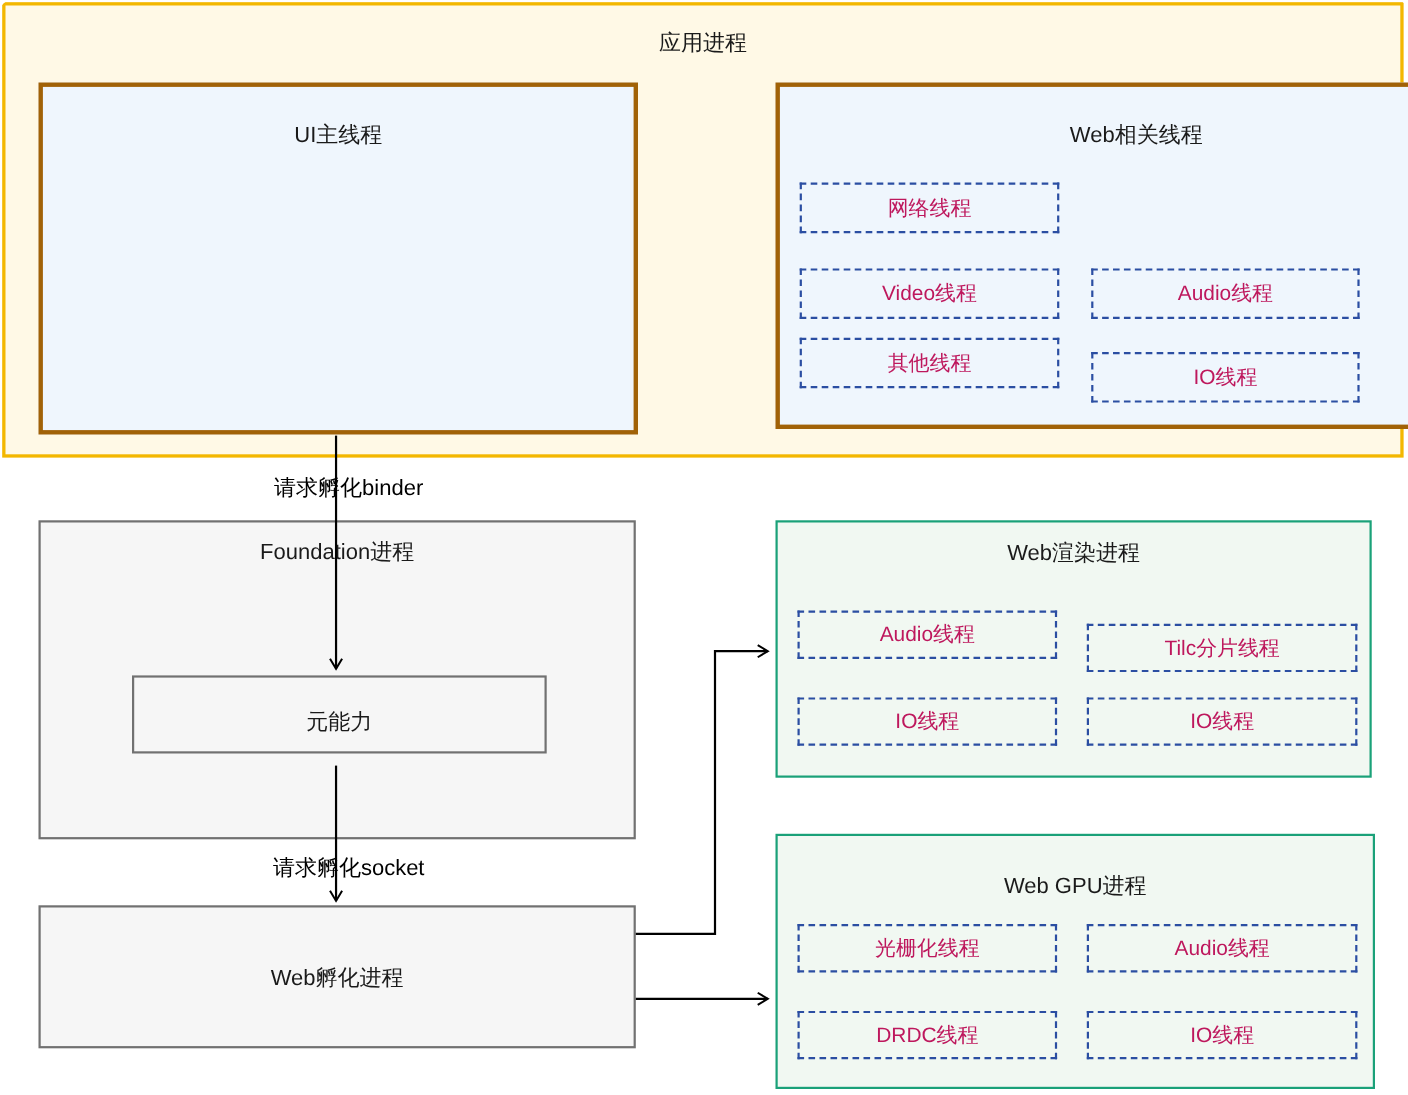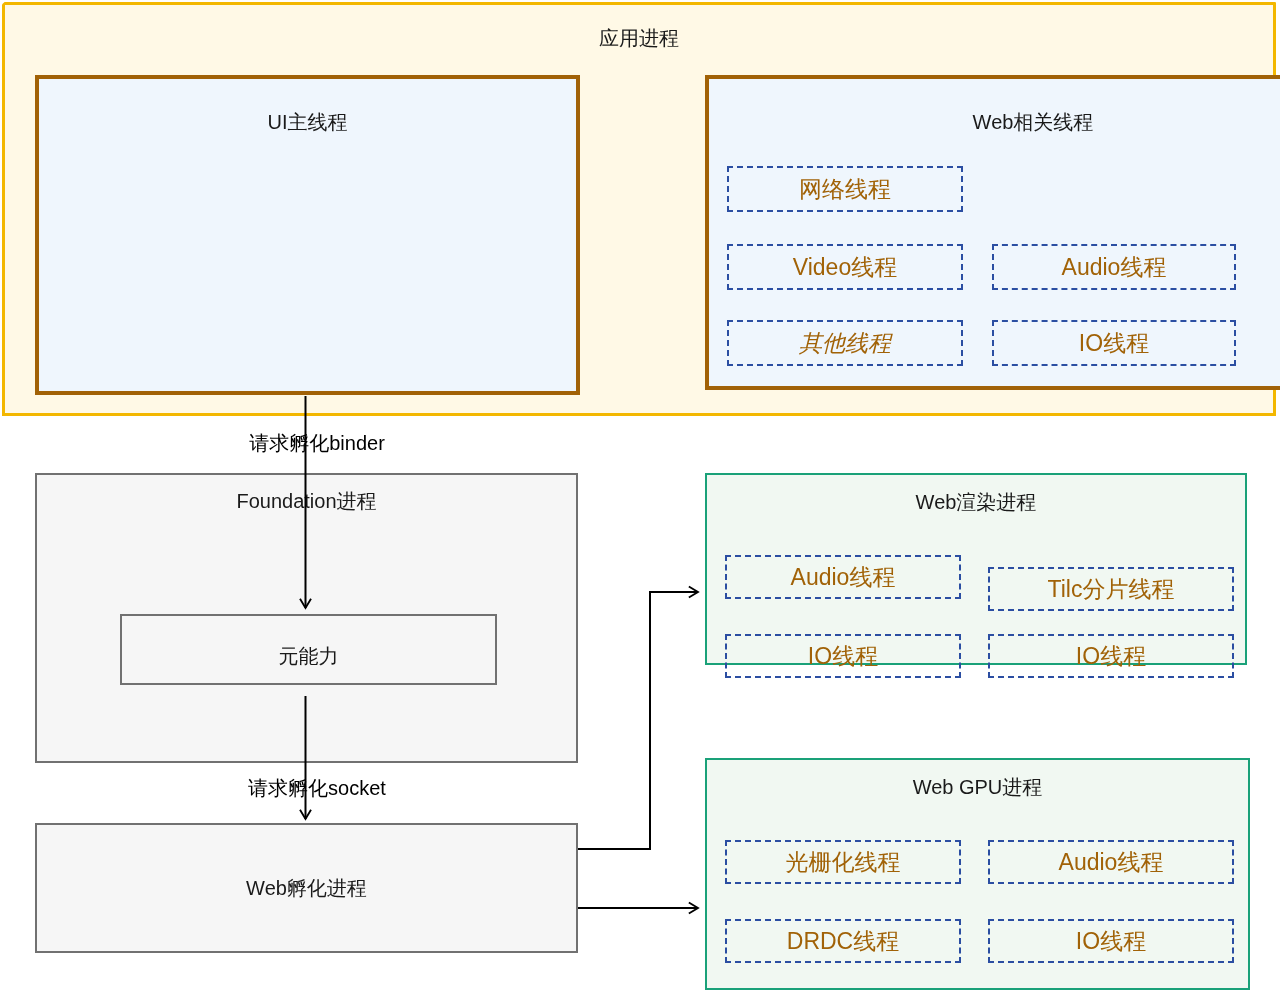--- a/index.html
+++ b/index.html
@@ -23,30 +23,30 @@
   .web-threads{left:705px;top:75px;width:656px;height:315px;}
   .web-threads .title{margin-top:30px;}
   
   .gray-box{background:#f6f6f6;border:2px solid #717171;}
   .foundation{left:35px;top:473px;width:543px;height:290px;}
   .foundation .title{margin-top:13px;}
   .meta-ability{left:83px;top:139px;width:377px;height:71px;display:flex;align-items:center;justify-content:center;}
   .web-spawn{left:35px;top:823px;width:543px;height:130px;display:flex;align-items:center;justify-content:center;}
   
   .green-box{background:#f1f8f2;border:2px solid #1aa179;}
-  .web-render{left:705px;top:473px;width:542px;height:192px;}
+  .web-render{left:705px;top:473px;width:542px;height:234px;}
   .web-render .title{margin-top:14px;}
   .web-gpu{left:705px;top:758px;width:545px;height:232px;}
-  .web-gpu .title{margin-top:14px;}
+  .web-gpu .title{margin-top:32px;}
   
   .thread{
     position:absolute;box-sizing:border-box;
     border:2px dashed #2b4ea2;background:transparent;
     display:flex;align-items:center;justify-content:center;
-    font-size:23px;color:#a16207;
+    font-size:19px;color:#be185d;
   }
   
   .edge-label{
     position:absolute;font-size:20px;color:#000000;white-space:nowrap;
     transform:translateX(-50%);z-index:3;text-align:center;
   }
   .lbl-binder{left:317px;top:430px;}
   .lbl-socket{left:317px;top:775px;}
   
   .connectors{position:absolute;left:0;top:0;width:1280px;height:995px;z-index:2;pointer-events:none;}
@@ -63,21 +63,21 @@
 
   <div class="box blue-box ui-main">
     <div class="title">UI主线程</div>
   </div>
 
   <div class="box blue-box web-threads">
     <div class="title">Web相关线程</div>
     <div class="thread" style="left:18px;top:87px;width:236px;height:46px;">网络线程</div>
     <div class="thread" style="left:18px;top:165px;width:236px;height:46px;">Video线程</div>
     <div class="thread" style="left:283px;top:165px;width:244px;height:46px;">Audio线程</div>
-    <div class="thread" style="left:18px;top:241px;width:236px;height:46px;font-style:italic;">其他线程</div>
+    <div class="thread" style="left:18px;top:228px;width:236px;height:46px;">其他线程</div>
     <div class="thread" style="left:283px;top:241px;width:244px;height:46px;">IO线程</div>
   </div>
 
   <div class="box gray-box foundation">
     <div class="title">Foundation进程</div>
     <div class="box gray-box meta-ability">
       <span class="title">元能力</span>
     </div>
   </div>
 

